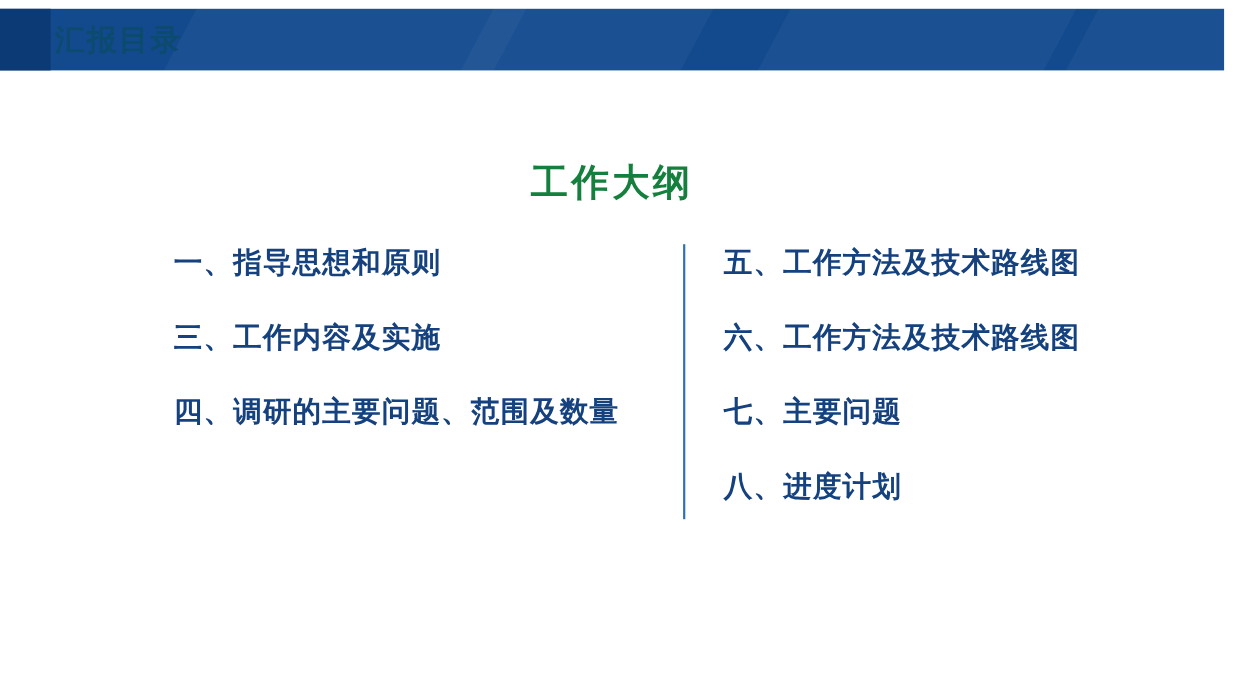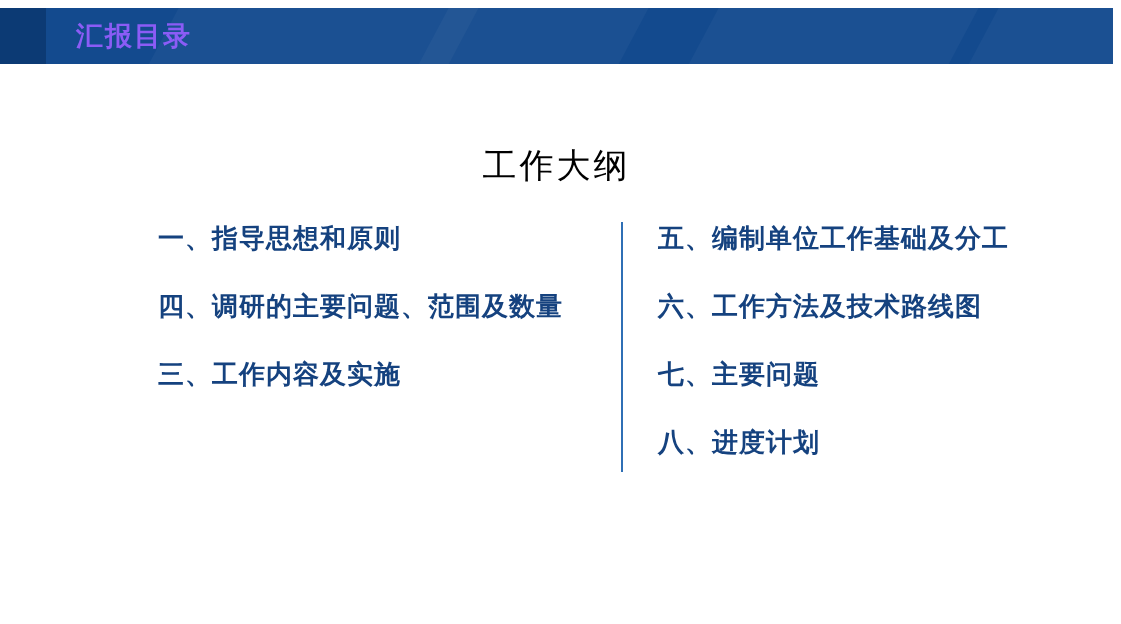--- a/index.html
+++ b/index.html
@@ -63,27 +63,27 @@
     position: absolute;
     left: 0;
     top: 8px;
     width: 46px;
     height: 56px;
     background: #0c3a74;
   }
 
   .header-title {
     position: absolute;
-    left: 76px;
+    left: 50px;
     top: 8px;
     height: 44px;
     line-height: 56px;
     font-size: 27px;
     font-weight: bold;
-    color: #8b5cf6;
+    color: #0c4a6e;
     letter-spacing: 2px;
     white-space: nowrap;
   }
 
   
   .right-gutter {
     position: absolute;
     right: 0;
     top: 0;
     width: 8px;
@@ -92,22 +92,22 @@
   }
 
   
   .main-title {
     position: absolute;
     left: 0;
     top: 143px;
     width: 1113px;
     text-align: center;
     font-size: 34px;
-    font-weight: normal;
-    color: #000000;
+    font-weight: bold;
+    color: #15803d;
     letter-spacing: 3px;
   }
 
   
   .outline {
     position: absolute;
     left: 140px;
     top: 218px;
     width: 880px;
     height: 265px;
@@ -155,28 +155,28 @@
   </div>
   <div class="header-accent"></div>
   <div class="header-title">汇报目录</div>
 
   <div class="main-title">工作大纲</div>
 
   <div class="outline">
 
     <div class="col col-left">
       <div class="item">一、指导思想和原则</div>
+      <div class="item">三、工作内容及实施</div>
       <div class="item">四、调研的主要问题、范围及数量</div>
-      <div class="item">三、工作内容及实施</div>
     </div>
 
     <div class="divider"></div>
 
     <div class="col col-right">
-      <div class="item">五、编制单位工作基础及分工</div>
+      <div class="item">五、工作方法及技术路线图</div>
       <div class="item">六、工作方法及技术路线图</div>
       <div class="item">七、主要问题</div>
       <div class="item">八、进度计划</div>
     </div>
 
   </div>
 
   <div class="right-gutter"></div>
 
 </div>

